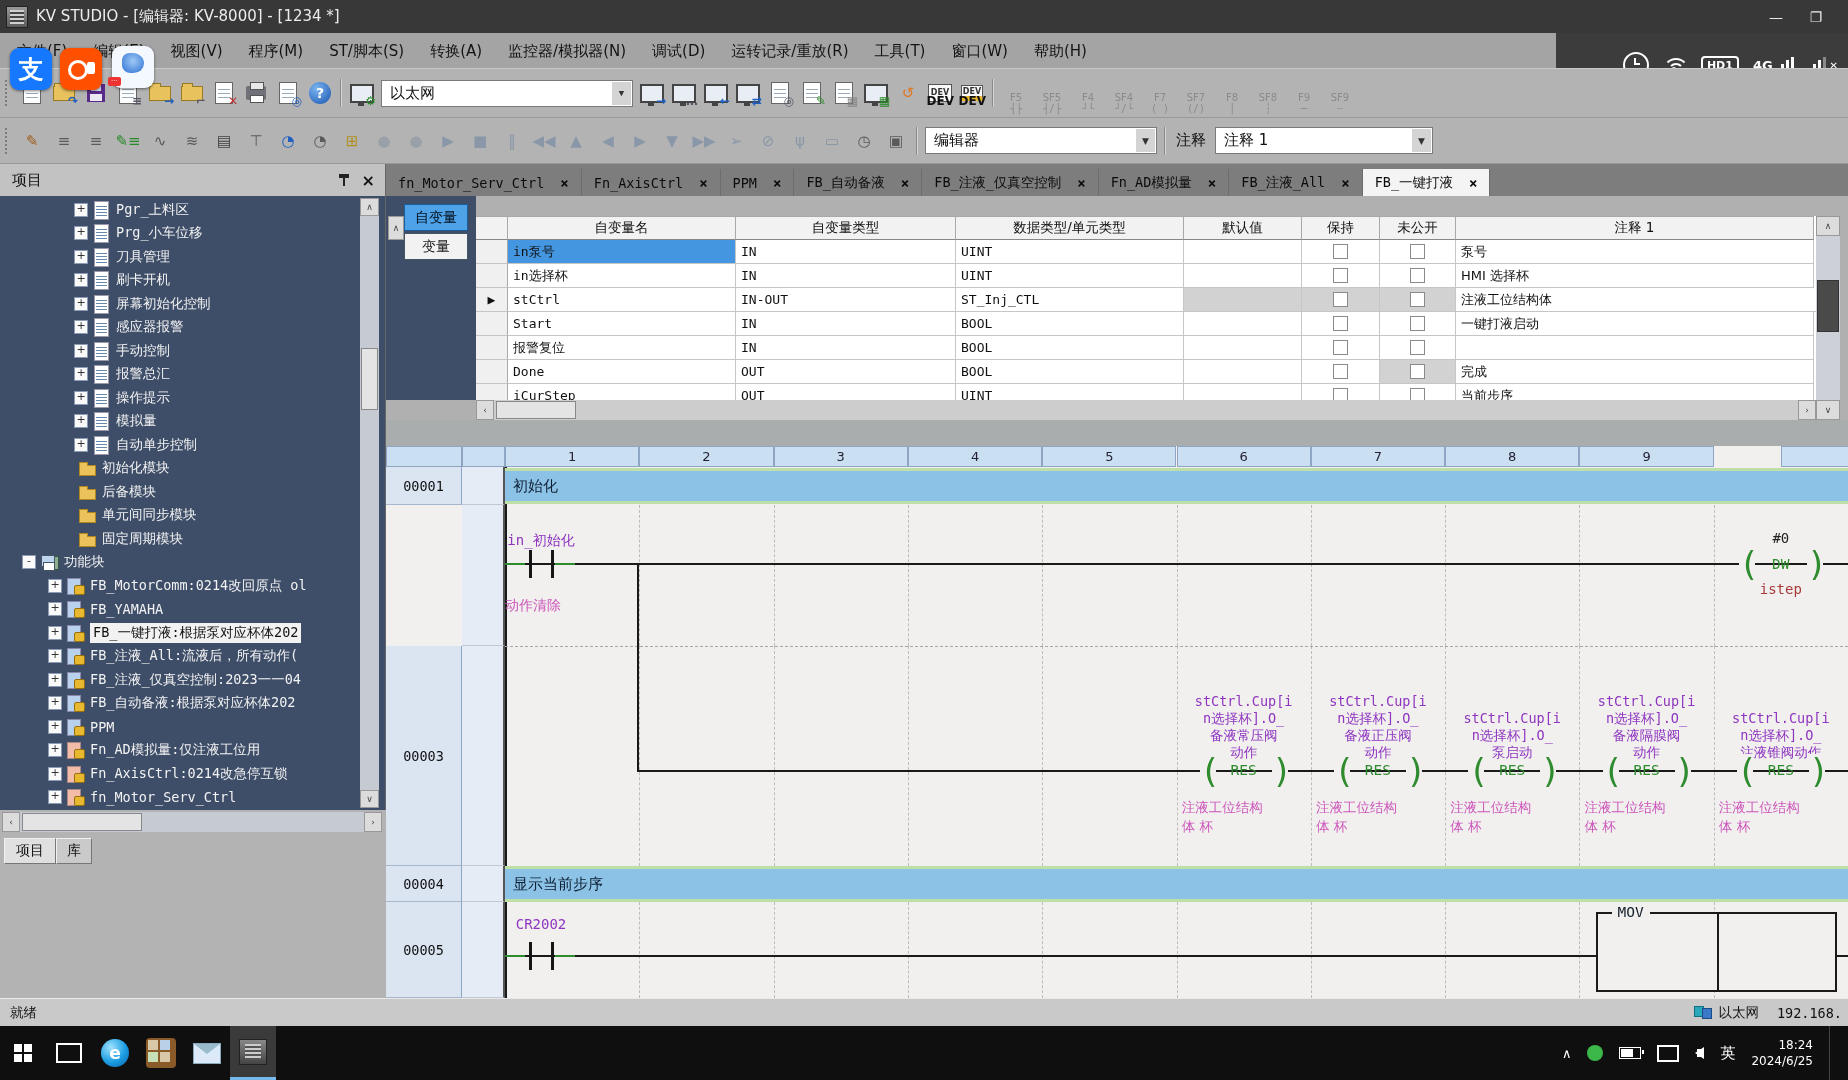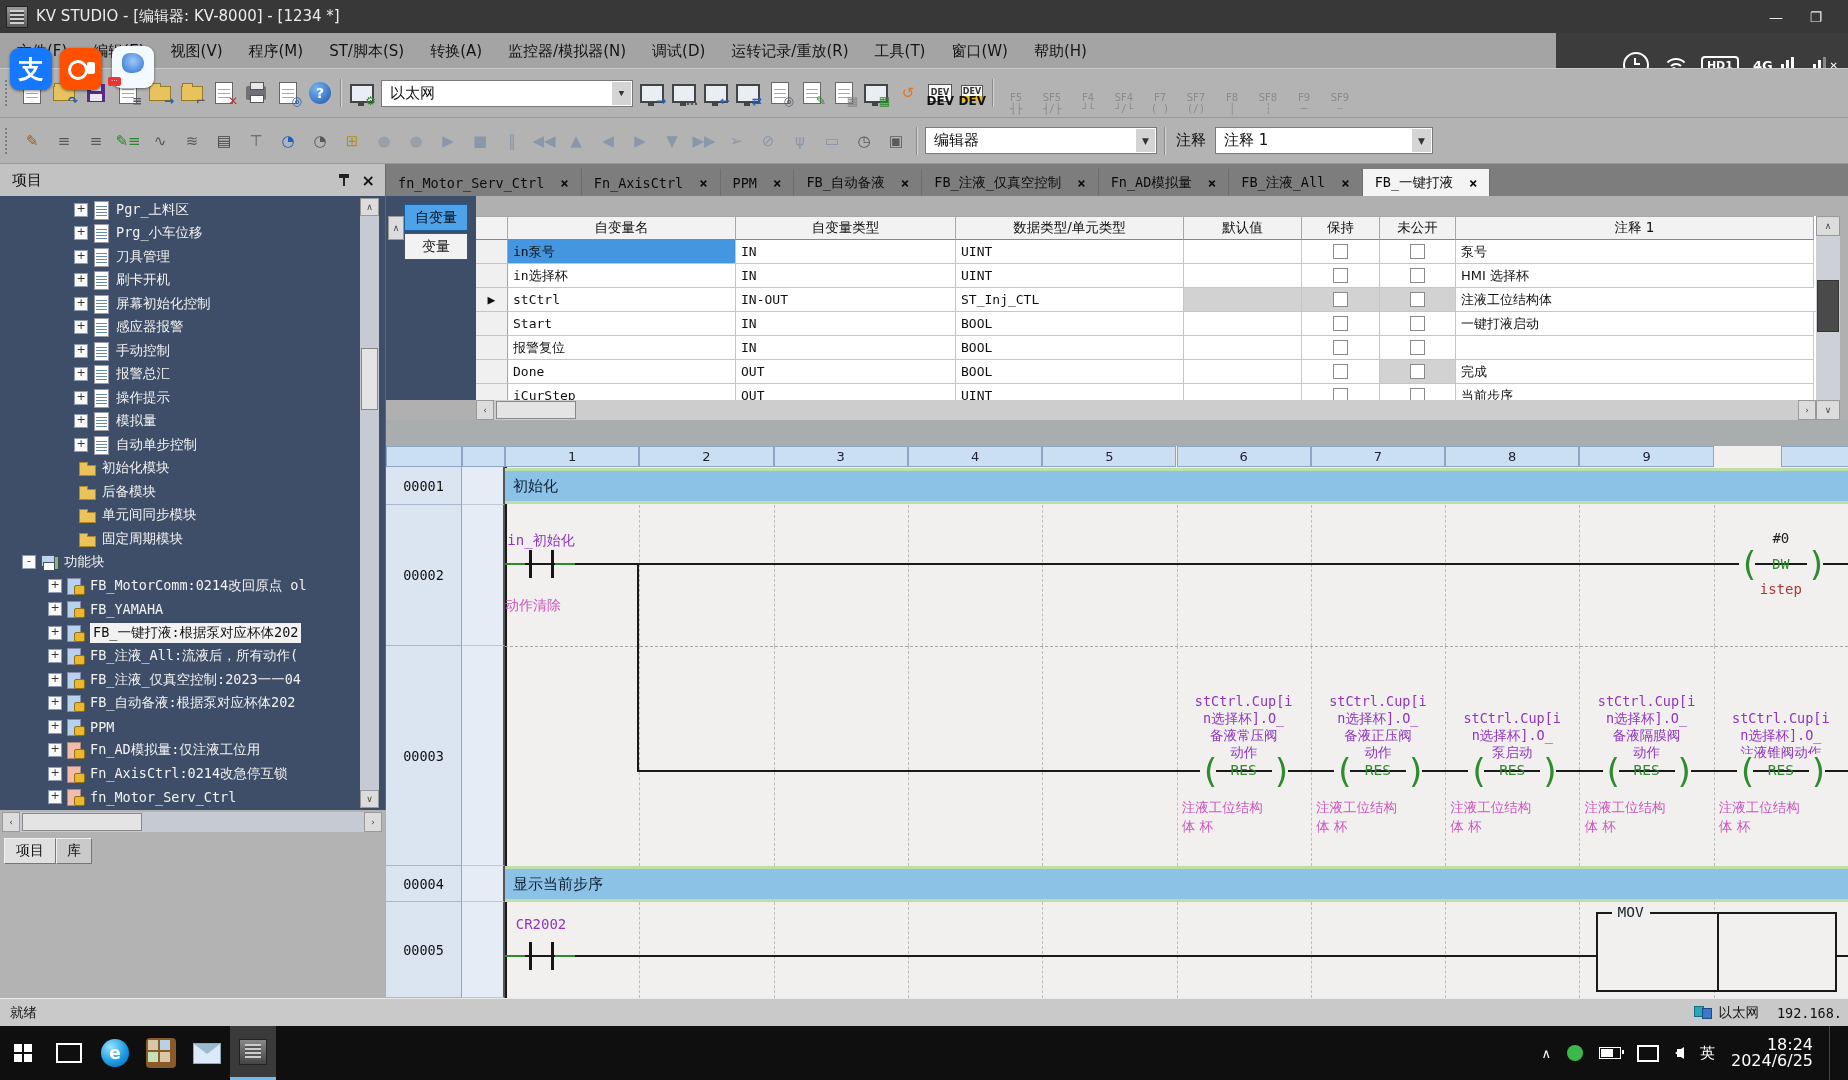--- a/index.html
+++ b/index.html
@@ -188,21 +188,21 @@
   .kvico{width:26px;height:24px;background:linear-gradient(#888,#444);border:1px solid #222;position:relative;}
   .kvico::after{content:"";position:absolute;inset:4px 5px;background:repeating-linear-gradient(#ccc 0 2px,#555 2px 4px);}
   .tk-active{background:#3a3a3a;border-bottom:3px solid #76b9ed;box-sizing:border-box;}
   .tray{margin-left:auto;display:flex;align-items:center;gap:16px;padding-right:14px;}
   .battery{width:20px;height:10px;border:1px solid #fff;position:relative;}
   .battery::before{content:"";position:absolute;left:1px;top:1px;bottom:1px;width:12px;background:#fff;}
   .battery::after{content:"";position:absolute;right:-4px;top:2px;width:2px;height:4px;background:#fff;}
   .trayico{width:18px;height:13px;border:2px solid #fff;position:relative;}
   .spk{width:0;height:0;border:6px solid transparent;border-left:none;border-right:9px solid #fff;position:relative;}
   .spk::after{content:"";position:absolute;left:2px;top:-4px;width:4px;height:8px;background:#fff;}
-  .clockblk{text-align:right;font-size:16px;line-height:16px;}
+  .clockblk{text-align:right;font-size:12px;line-height:16px;}
 </style>
 </head>
 <body>
 
 <div id="screen">
 
   <div class="abs titlebar">
     <span class="appico"></span>
     <span>KV STUDIO - [编辑器: KV-8000] - [1234 *]</span>
     <span style="margin-left:auto;display:flex;">
@@ -887,21 +887,20 @@
       <div class="lhead" style="left: 387.6px; width: 134.3px;">3</div>
       <div class="lhead" style="left: 521.9px; width: 134.3px;">4</div>
       <div class="lhead" style="left: 656.2px; width: 134.3px;">5</div>
       <div class="lhead" style="left: 790.5px; width: 134.3px;">6</div>
       <div class="lhead" style="left: 924.8px; width: 134.3px;">7</div>
       <div class="lhead" style="left: 1059.1px; width: 134.3px;">8</div>
       <div class="lhead" style="left: 1193.4px; width: 134.3px;">9</div>
       <div class="lhead" style="left: 1395px; width: 150px;">10</div>
       <div class="lrownum" style="top: 21px; height: 38px;">00001</div>
       <div class="lmargin" style="top: 21px; height: 38px;"></div>
-      <div class="lrownum" style="top: 59px; height: 141px;">00002</div>
       <div class="lmargin" style="top: 59px; height: 141px;"></div>
       <div class="lrownum" style="top: 200px; height: 220px;">00003</div>
       <div class="lmargin" style="top: 200px; height: 220px;"></div>
       <div class="lrownum" style="top: 420px; height: 36px;">00004</div>
       <div class="lmargin" style="top: 420px; height: 36px;"></div>
       <div class="lrownum" style="top: 456px; height: 96px;">00005</div>
       <div class="lmargin" style="top: 456px; height: 96px;"></div>
       <div class="gridline" style="left: 253.3px; top: 59px; height: 141px;"></div>
       <div class="gridline" style="left: 387.6px; top: 59px; height: 141px;"></div>
       <div class="gridline" style="left: 521.9px; top: 59px; height: 141px;"></div>

